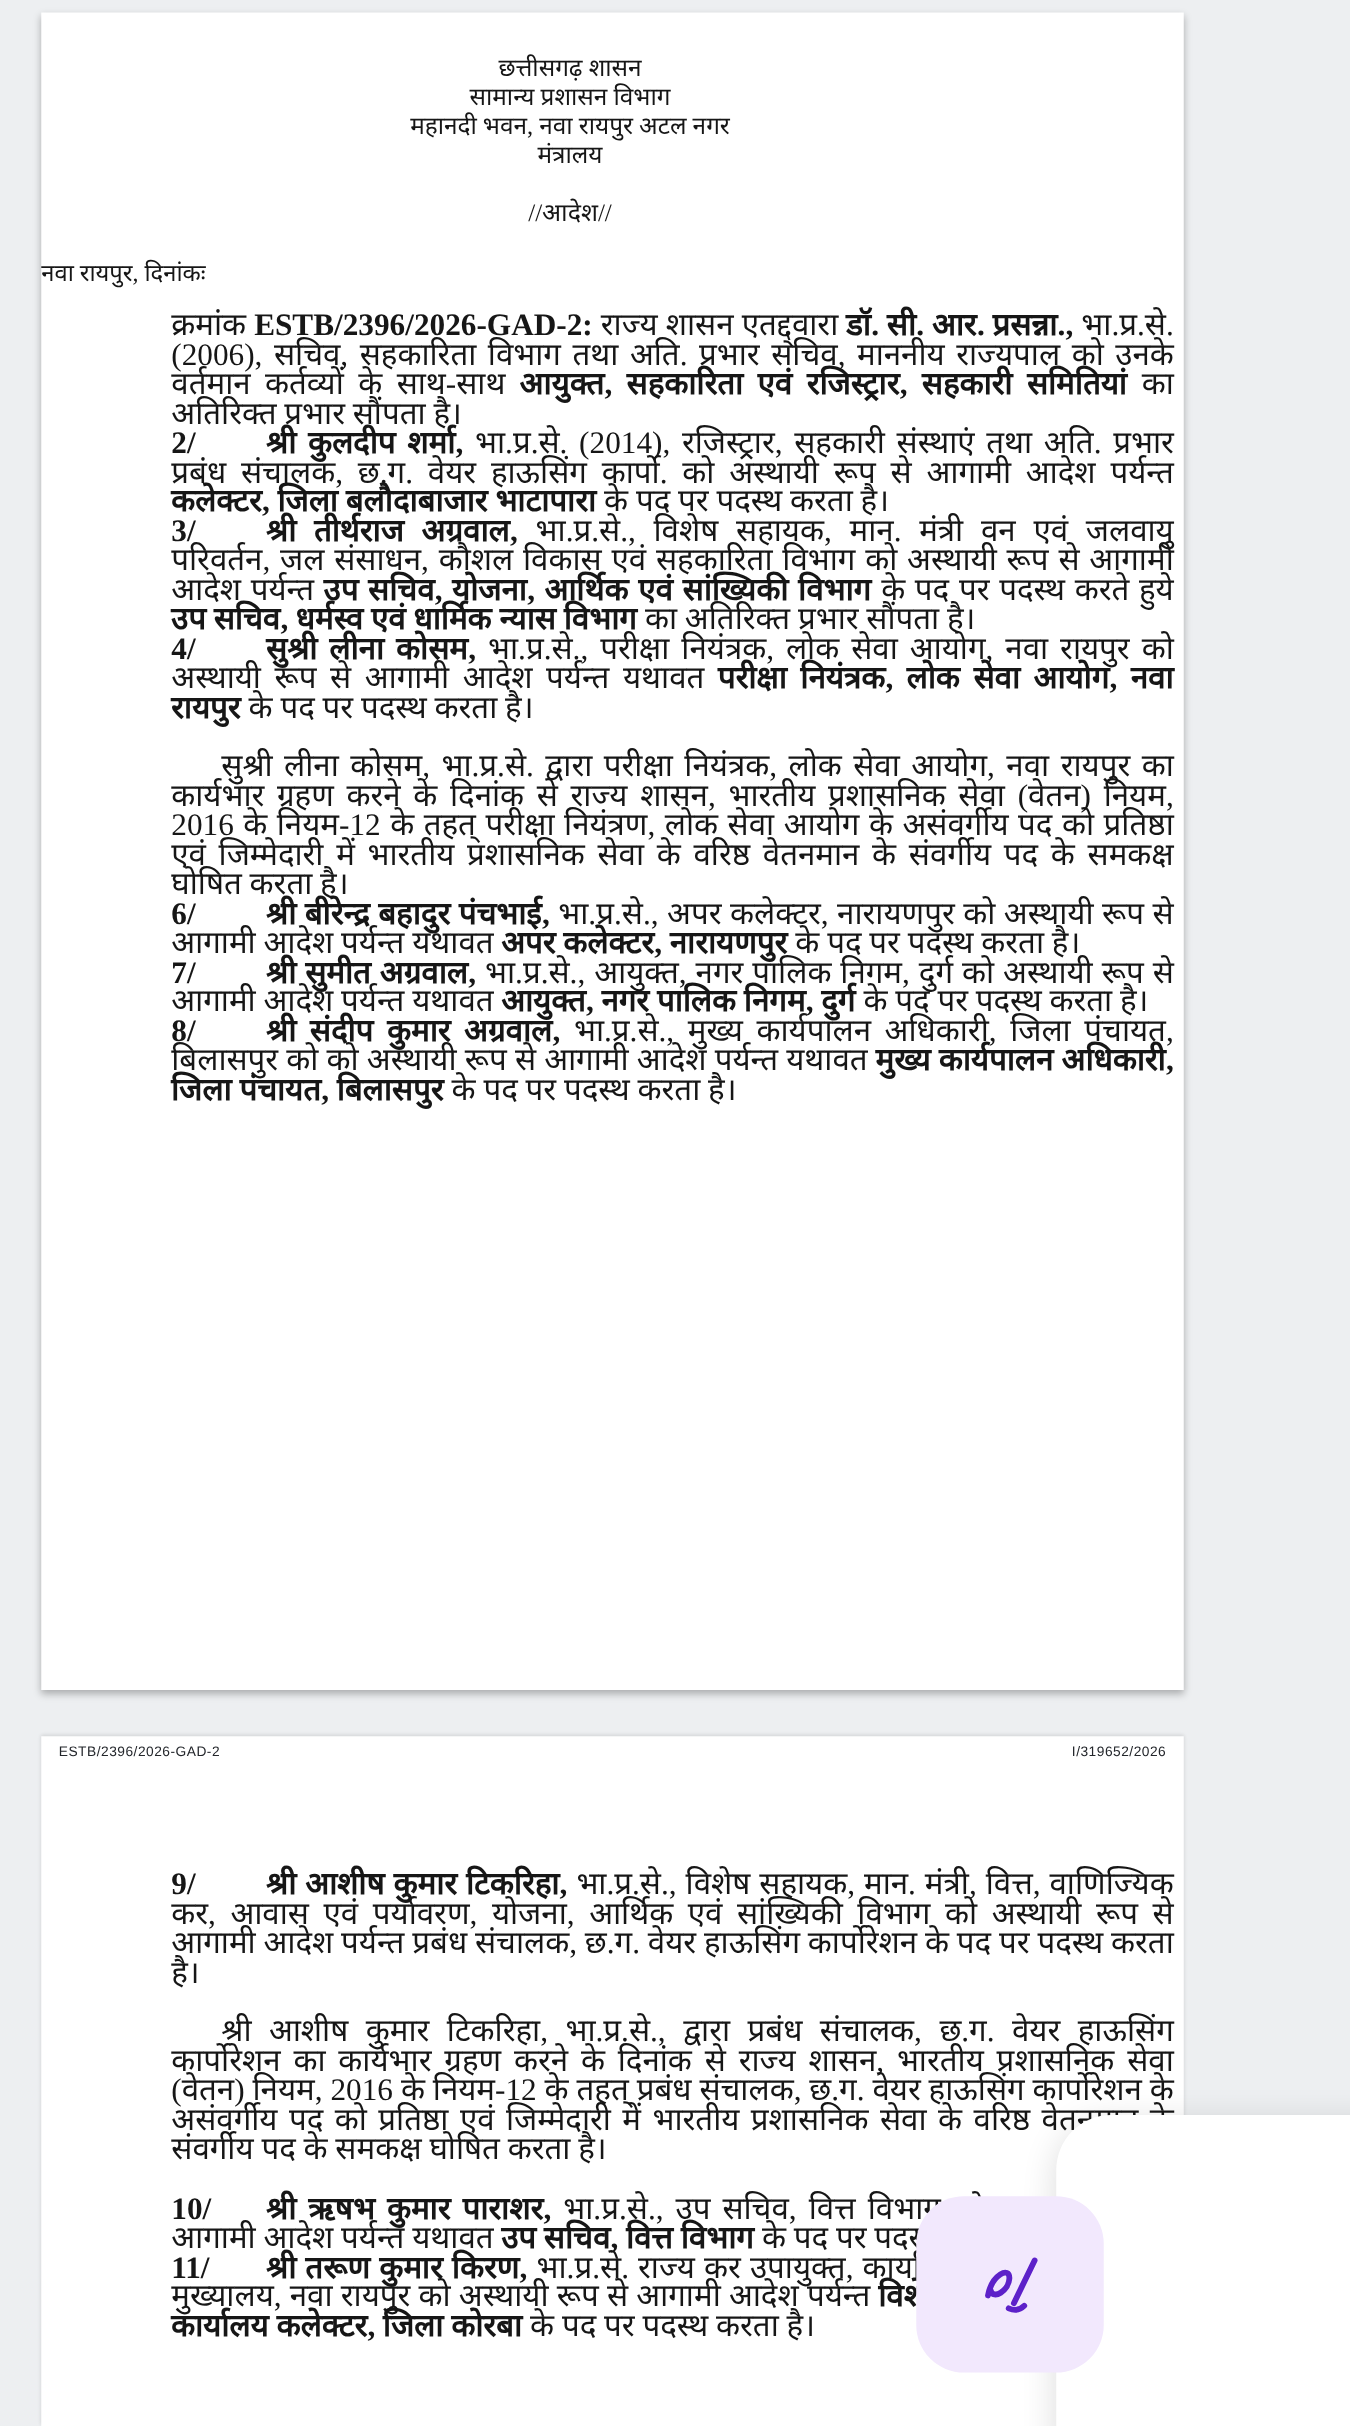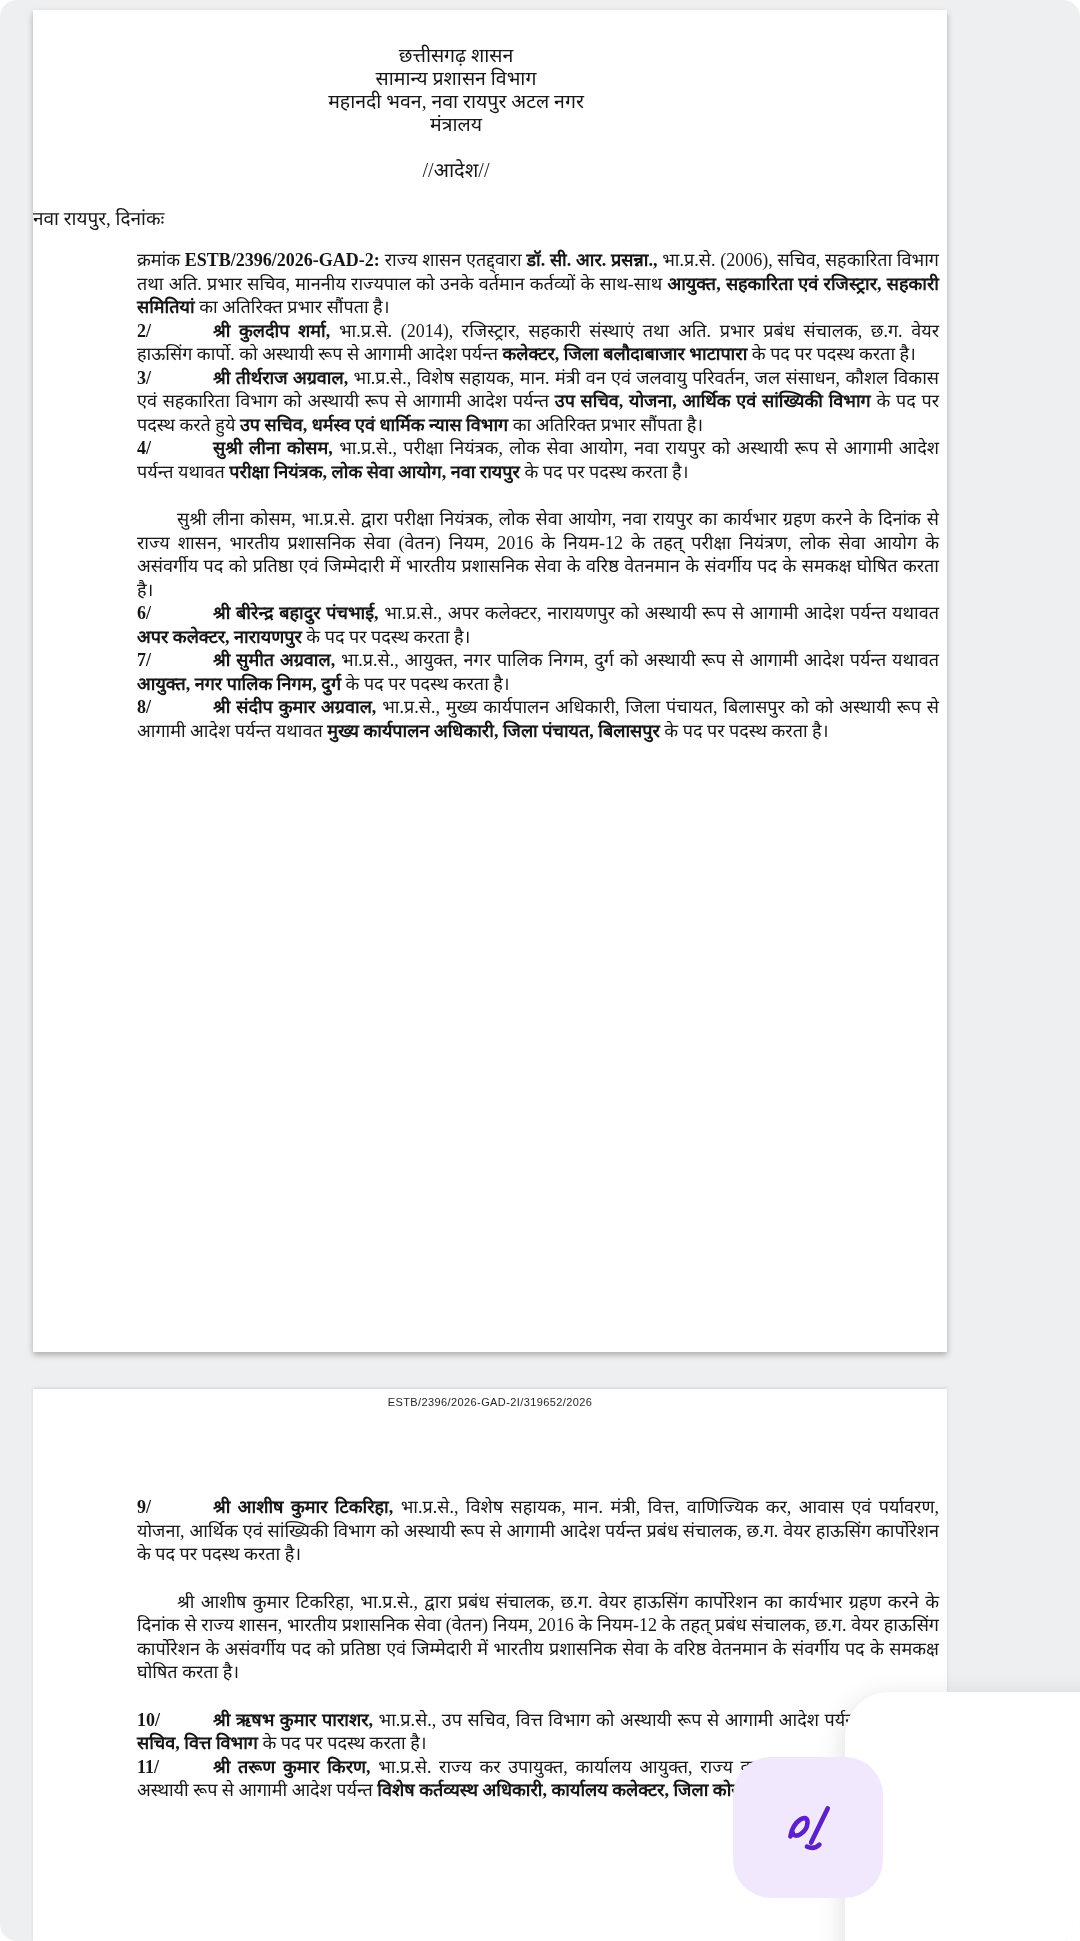--- a/index.html
+++ b/index.html
@@ -3,21 +3,20 @@
 <meta charset="utf-8">
 <style>
   html,body{margin:0;padding:0;}
   #canvas{
     position:relative;
     width:1080px;height:1941px;
     background:#edeff1;
     overflow:hidden;
     font-family:"Liberation Serif","DejaVu Serif",serif;
     color:#161616;
-    border-radius:17px;
   }
   .page{
     position:absolute;
     left:33px;width:914px;
     background:#ffffff;
   }
   .page1{ top:10px;height:1342px; box-shadow:0 3px 6px rgba(0,0,0,0.28); }
   .page2{ top:1389px;height:552px; box-shadow:0 -1px 3px rgba(0,0,0,0.12); }
 
   .doc-header{
@@ -37,33 +36,33 @@
   .dateline{
     margin-top:22px;
     text-align:left;
     padding-right:205px;
     font-size:19px;
   }
   .body-block{
     margin-top:18px;
     padding:0 8px 0 104px;
     text-align:justify;
-    font-size:18px;
+    font-size:25px;
     line-height:23.5px;
   }
   .page2 .body-block{ margin-top:88px; }
   .para{ margin:0; }
   .para.gap{ margin-top:24px; }
   .para.indent{ text-indent:40px; }
   .pnum{ display:inline-block;width:76px;font-weight:700;text-indent:0; }
   .para b{ font-weight:700; }
 
   .p2-head{
     display:flex;
-    justify-content:center;
+    justify-content:space-between;
     padding:7px 14px 0 14px;
     font-family:"Liberation Sans","DejaVu Sans",sans-serif;
     font-size:11px;
     letter-spacing:0.4px;
     color:#23262b;
   }
 
   .floating-panel{
     position:absolute;
     left:845px;top:1692px;

